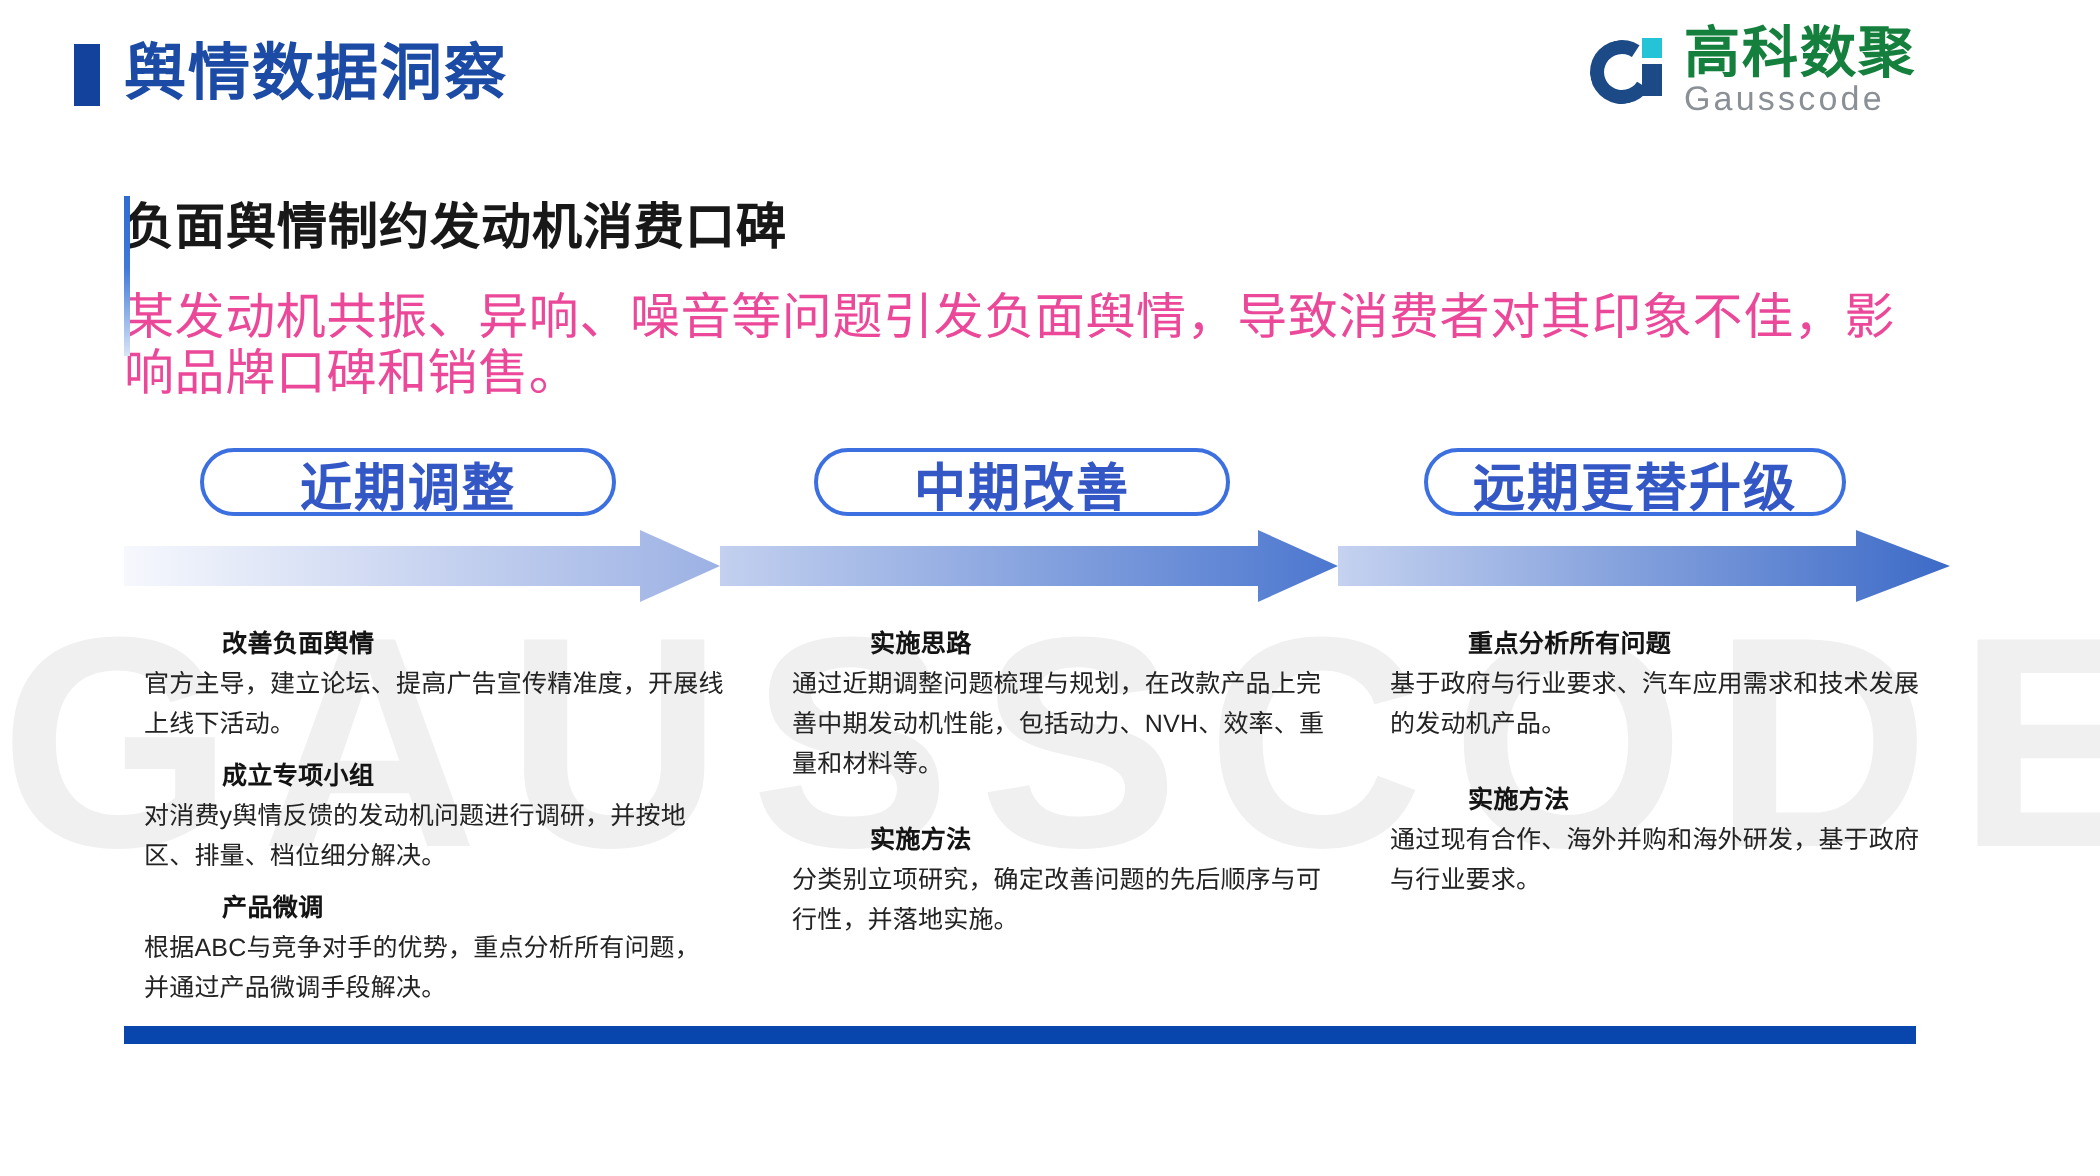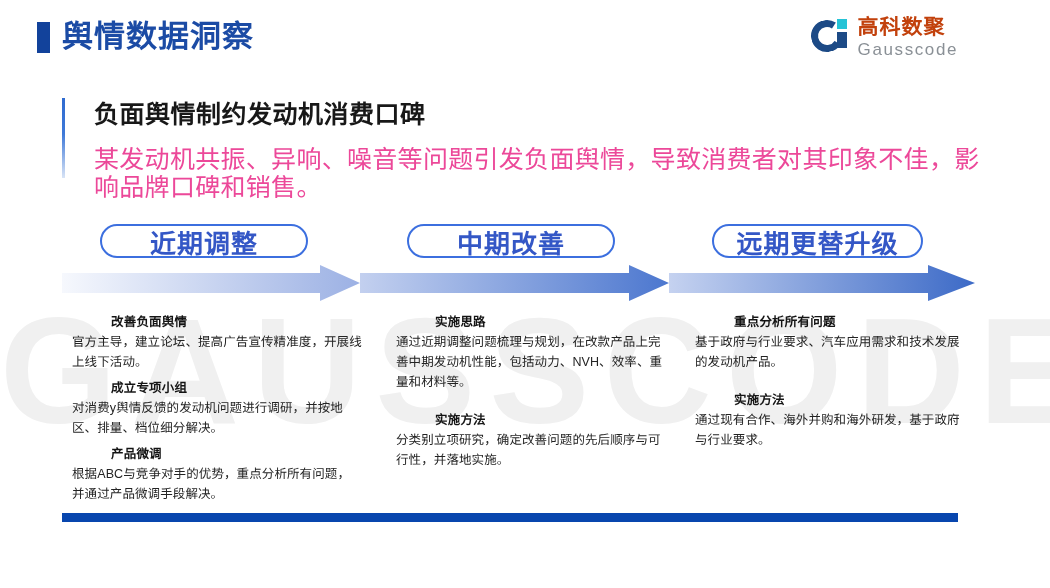--- a/index.html
+++ b/index.html
@@ -110,41 +110,41 @@
     width: 10px;
     height: 16px;
     background: #1c4a86;
   }
   .logo-text {
     display: flex;
     flex-direction: column;
     justify-content: center;
   }
   .logo-cn {
-    font-size: 21px;
-    font-weight: 700;
-    color: #c2410c;
+    font-size: 28px;
+    font-weight: 700;
+    color: #15803d;
     line-height: 26px;
     letter-spacing: 1px;
   }
   .logo-en {
     font-size: 17px;
     font-weight: 400;
     color: #8a9096;
     line-height: 19px;
     letter-spacing: 1.6px;
   }
 
   
   .intro {
     position: absolute;
     left: 62px;
     top: 96px;
     width: 900px;
-    padding-left: 32px;
+    padding-left: 0;
     z-index: 3;
   }
   .intro-rule {
     position: absolute;
     left: 0;
     top: 2px;
     width: 3px;
     height: 80px;
     background: linear-gradient(180deg, #2f6bd0 0%, #3f79d8 45%, #d9e4f6 100%);
   }

